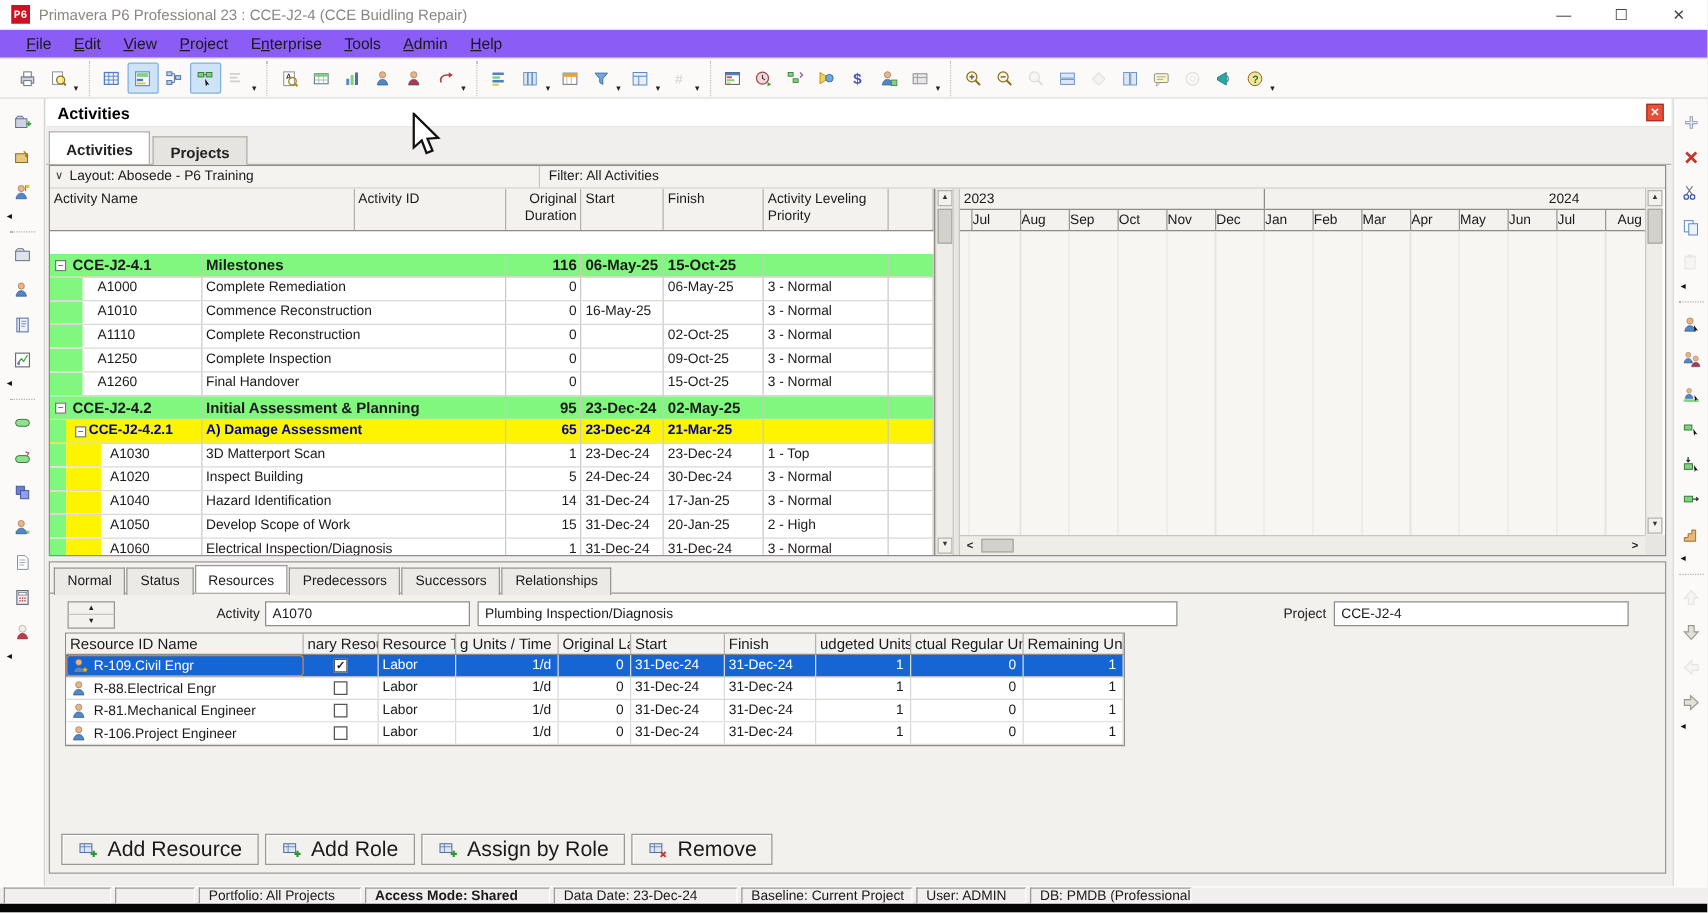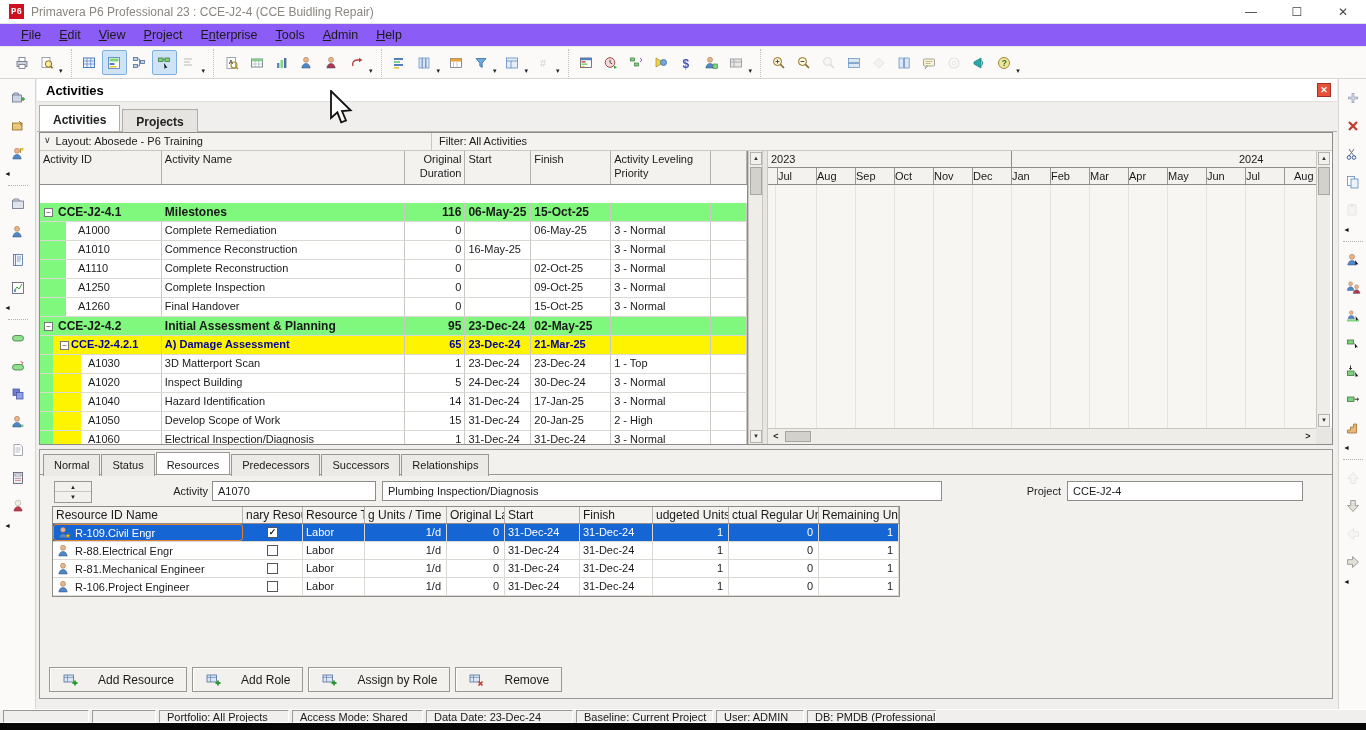--- a/index.html
+++ b/index.html
@@ -105,21 +105,21 @@
   .rh{border-right:1px solid #b5b2ad;padding:1px 3px;overflow:hidden;white-space:nowrap;flex:none}
   .rrow{display:flex;height:18px;font-size:11px;background:#fff;border-bottom:1px solid #dbd9d4}
   .rc{flex:none;padding:2px 3px;overflow:hidden;white-space:nowrap;border-right:1px solid #dbd9d4}
   .num{text-align:right;padding-right:5px}
   .rc-id{display:flex;align-items:center;padding:0 2px;gap:3px;border:1px solid transparent}
   .rc-id.selbox{border-radius:3px}
   .chk{width:11px;height:11px;background:#fff;border:1px solid #555;font-size:9px;line-height:9px;text-align:center;color:#111;font-weight:bold}
   .rc-prim{display:flex;align-items:center;justify-content:center}
   
   .abtns{position:absolute;top:217px;left:9px;display:flex}
-  .abtn{height:25px;border:1px solid #9a9894;background:#f3f1ee;box-shadow:inset 1px 1px 0 #fff;display:flex;align-items:center;gap:20px;font-size:12px;padding:0 12px;margin-right:5px}
+  .abtn{height:25px;border:1px solid #9a9894;background:#f3f1ee;box-shadow:inset 1px 1px 0 #fff;display:flex;align-items:center;gap:8px;font-size:17px;padding:0 12px;margin-right:5px}
   
   .statusbar{position:absolute;left:0;right:0;bottom:7px;height:14px;background:#f1efed;border-top:1px solid #fff;display:flex;align-items:center;padding-left:3px;font-size:11px}
   .sseg{height:13px;border:1px solid;border-color:#9a9894 #fff #fff #9a9894;margin-right:3px;padding:0 7px;white-space:nowrap;overflow:hidden;flex:none}
   .blackbar{position:absolute;left:0;right:0;bottom:0;height:7px;background:#060606}
   .cursor{position:absolute;left:329px;top:90px;z-index:99}
 </style>
 </head>
 <body>
 
 <div class="titlebar">
@@ -628,22 +628,22 @@
   <div class="pane">
     <div class="layout-bar">
       <div class="lb-left">
         <span class="lb-chev">∨</span>
         <span>Layout: Abosede - P6 Training</span>
       </div>
       <div class="lb-right">Filter: All Activities</div>
     </div>
     <div class="atable">
       <div class="ahead" id="ahead">
+          <div class="hcell w-name">Activity Name</div>
           <div class="hcell w-id">Activity ID</div>
-          <div class="hcell w-name">Activity Name</div>
           <div class="hcell w-dur">Original Duration</div>
           <div class="hcell w-start">Start</div>
           <div class="hcell w-fin">Finish</div>
           <div class="hcell w-pri">Activity Leveling Priority</div>
           <div class="hcell w-fill"></div>
         </div>
       <div class="rows" id="arows">
           <div class="arow g1" style="background: rgb(128, 247, 125);">
             <div class="acell c-id w-id">
               <span class="mbox">−</span>
@@ -1019,21 +1019,21 @@
           <span>Remove</span>
         </div>
       </div>
   </div>
 </div>
 
 <div class="statusbar" id="sbar">
     <div class="sseg" style="width: 86px;"></div>
     <div class="sseg" style="width: 64px;"></div>
     <div class="sseg" style="width: 130px;">Portfolio: All Projects</div>
-    <div class="sseg" style="width: 131px;">Access Mode: Shared</div>
+    <div class="sseg" style="width: 148px; font-weight: bold;">Access Mode: Shared</div>
     <div class="sseg" style="width: 147px;">Data Date: 23-Dec-24</div>
     <div class="sseg" style="width: 137px;">Baseline: Current Project</div>
     <div class="sseg" style="width: 88px;">User: ADMIN</div>
     <div class="sseg" style="width: 129px;">DB: PMDB (Professional)</div>
   </div>
 <div class="blackbar"></div>
 
 <div class="cursor">
   <svg width="27" height="36" viewBox="0 0 27 36">
       <path d="M2 1v27l6.4-5.6 3.8 10 4.8-1.9-4-9.5 8.6-.7z" fill="#fff" stroke="#111" stroke-width="1.8"></path>

